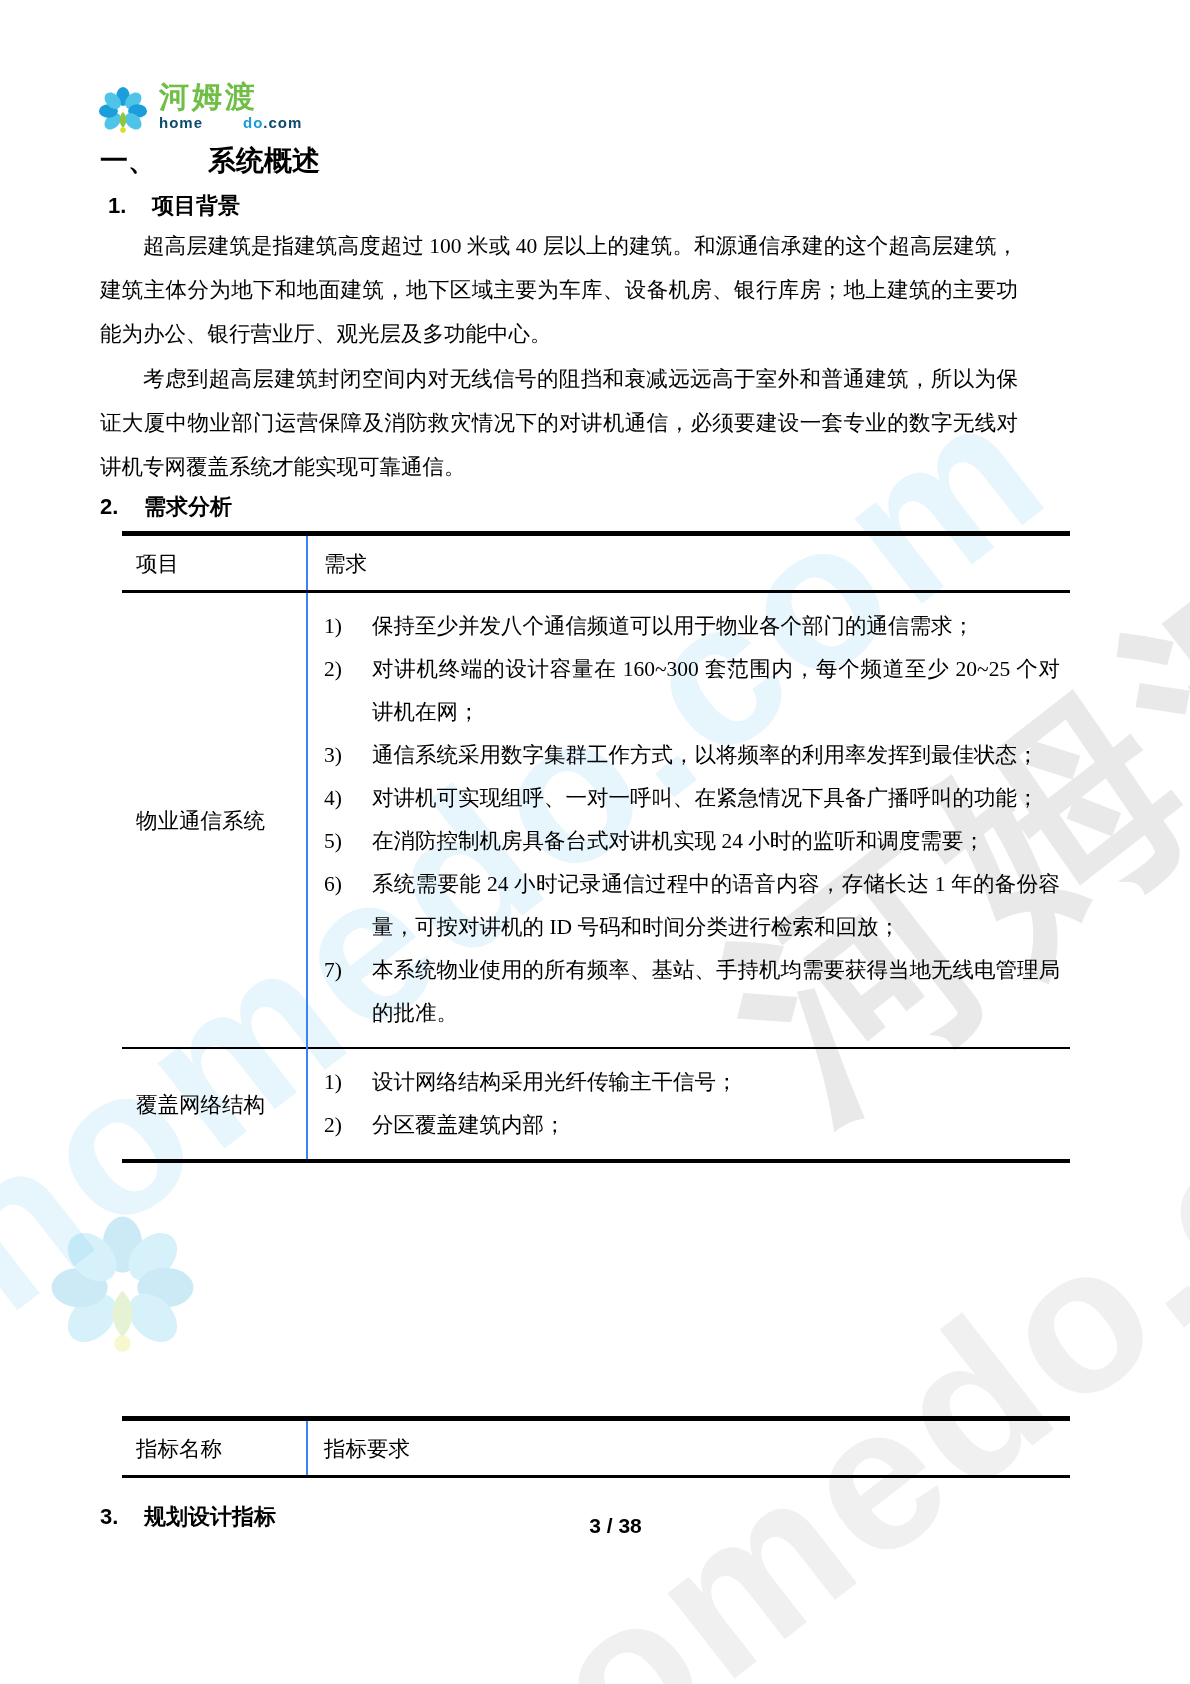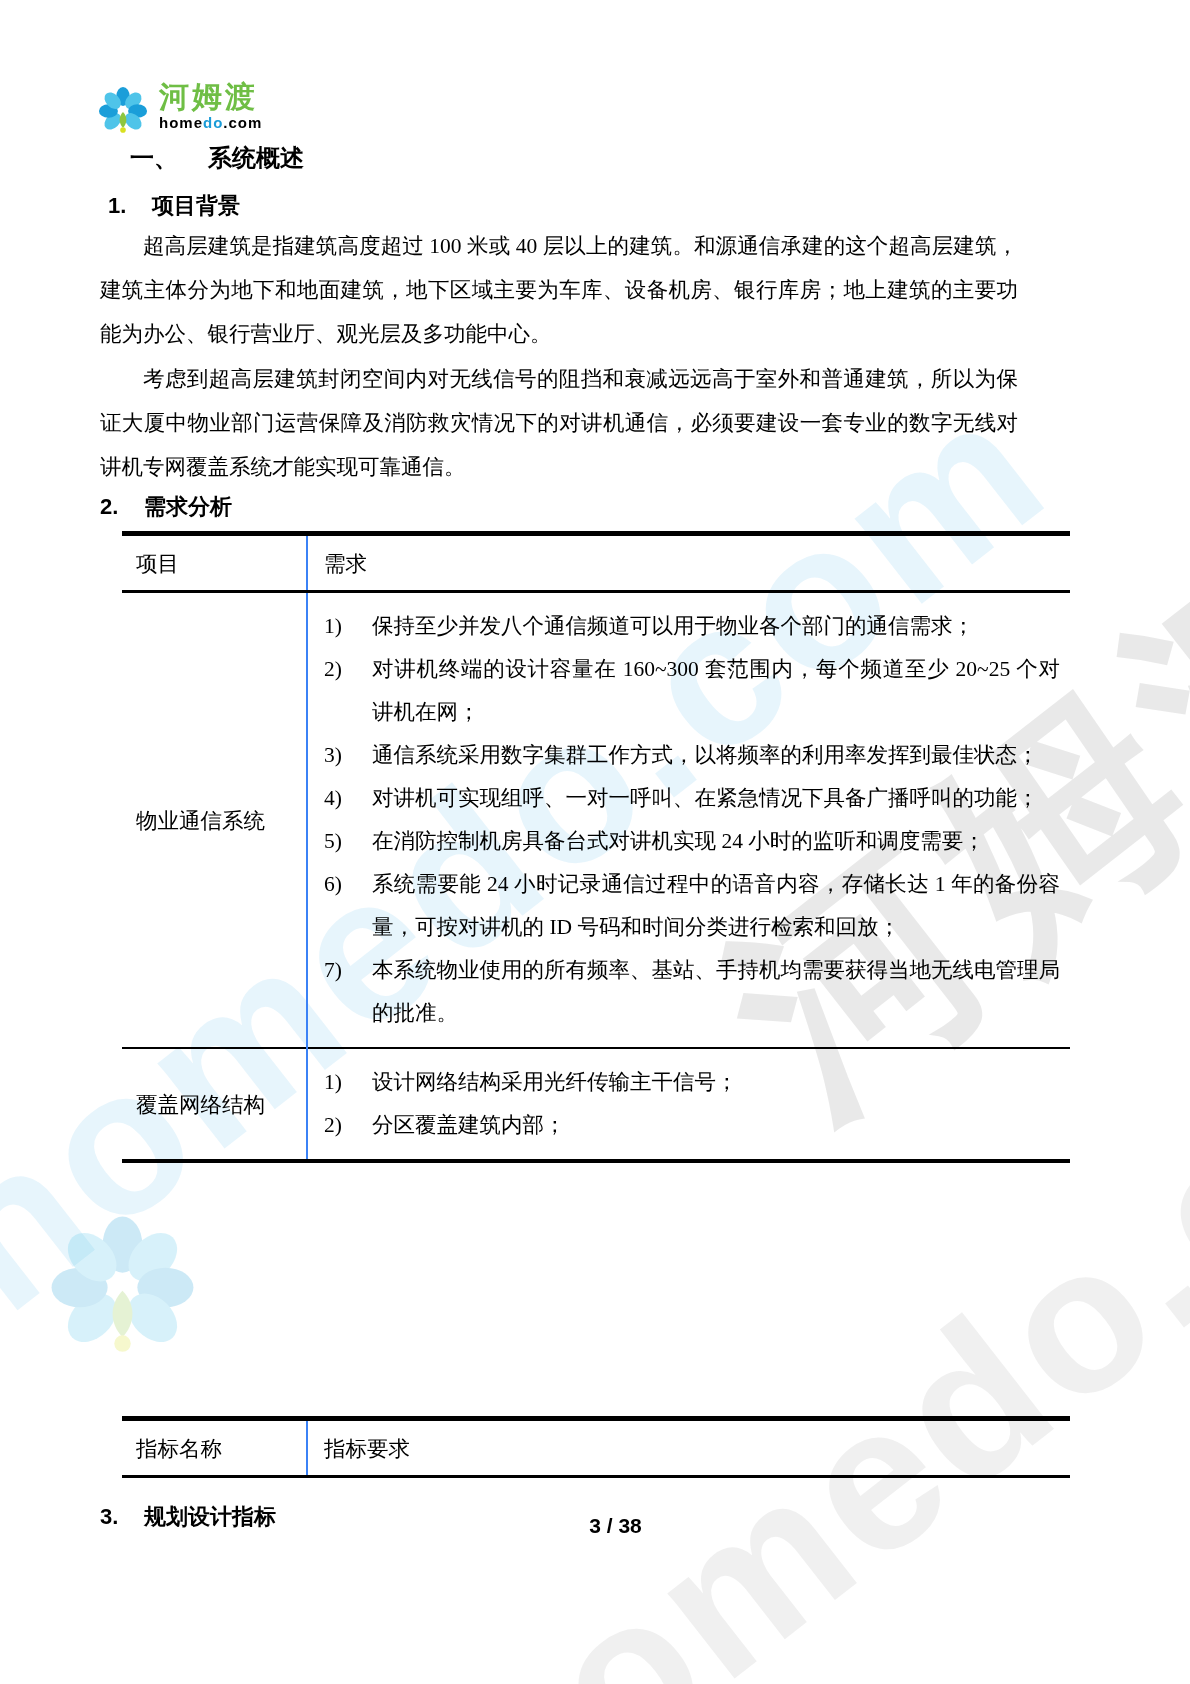--- a/index.html
+++ b/index.html
@@ -29,27 +29,27 @@
   .content { position:relative; z-index:1; }
 
   
   .logo { position:absolute; left:95px; top:82px; display:flex; align-items:flex-start; }
   .logo-flower { width:56px; height:58px; }
   .logo-txt { margin-left:8px; display:flex; flex-direction:column; line-height:1; }
   .logo-cn { font-family:"Liberation Sans","DejaVu Sans",sans-serif; font-weight:bold;
              font-size:30px; color:#6fbe45; letter-spacing:3px; }
   .logo-dom { font-family:"Liberation Sans","DejaVu Sans",sans-serif; font-weight:bold;
               font-size:15px; margin-top:3px; letter-spacing:1px; }
-  .logo-dom .lt { color:#000000; }
-  .logo-dom .dk { color:#1b9cd8; }
+  .logo-dom .lt { color:#0c4a6e; }
+  .logo-dom .dk { color:#1b9cd8;margin-left:40px; }
 
   
   .h-main { position:absolute; left:100px; top:142px;
             font-family:"Liberation Sans","DejaVu Sans",sans-serif;
-            font-weight:bold; font-size:24px;text-align:center; }
+            font-weight:bold; font-size:28px; }
   .h-main .num { display:inline-block; width:108px; }
   .h-sub { position:absolute; left:100px;
            font-family:"Liberation Sans","DejaVu Sans",sans-serif;
            font-weight:bold; font-size:22px; }
   .h-sub .num { display:inline-block; width:44px; }
   .h-sub1 { top:191px;margin-left:8px; }
   .h-sub2 { top:492px; }
   .h-sub3 { top:1458px;margin-top:44px; }
 
   

